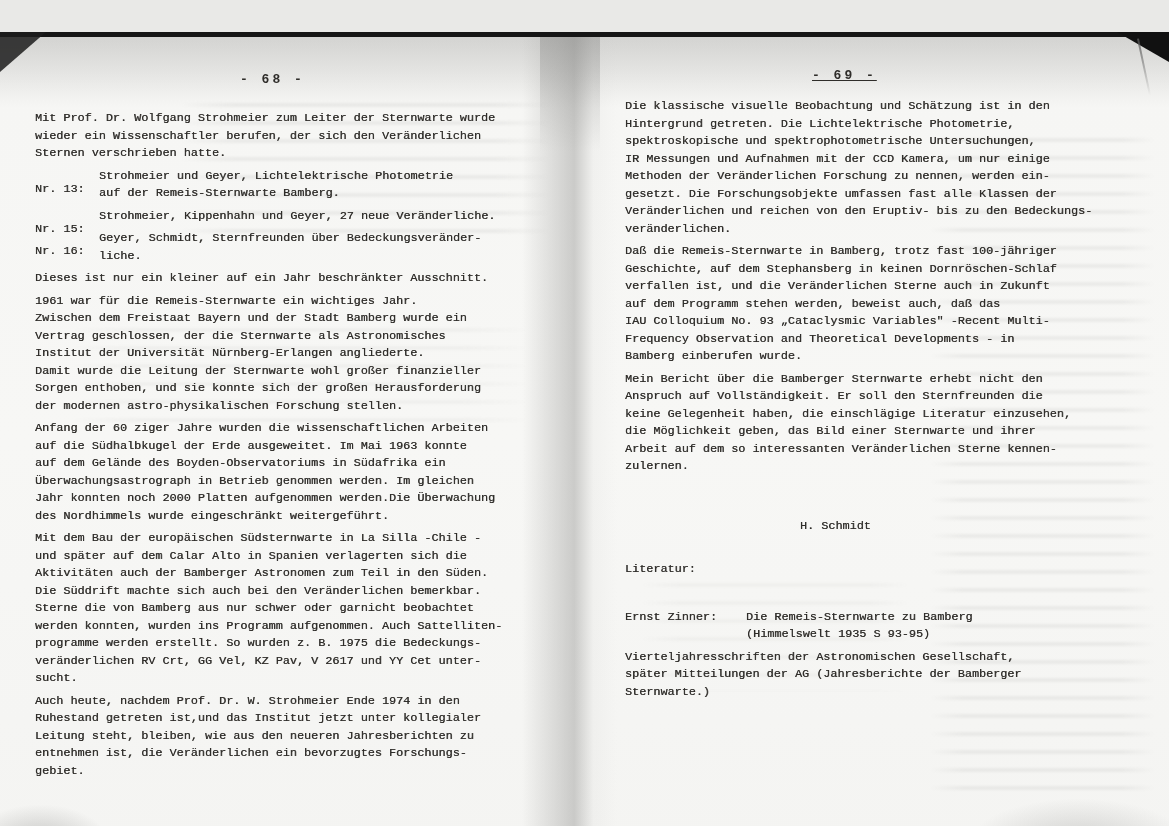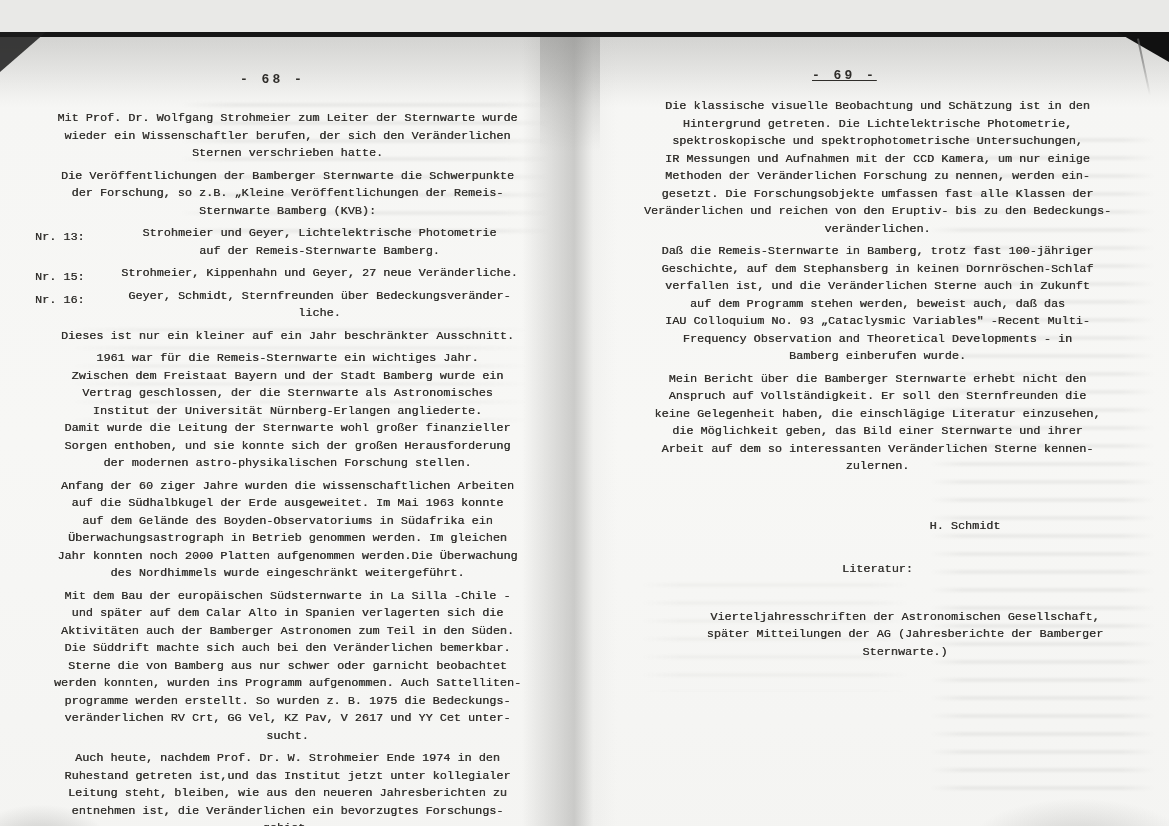--- a/index.html
+++ b/index.html
@@ -43,26 +43,26 @@
     -webkit-mask-image:linear-gradient(90deg,transparent,black 15%,black 85%,transparent);
             mask-image:linear-gradient(90deg,transparent,black 15%,black 85%,transparent);}
   
   .page{position:absolute;top:0;height:826px;color:#2f2d2a;}
   .page-left{left:0;width:560px;}
   .page-right{left:600px;width:569px;}
   .pagenum{position:absolute;font-size:13px;font-weight:bold;letter-spacing:3px;white-space:pre;}
   .page-left .pagenum{left:240px;top:40px;}
   .page-right .pagenum{left:212px;top:36px;text-decoration:underline;}
   .content{position:absolute;font-size:11.8px;line-height:17.5px;
-    text-shadow:.35px 0 0 rgba(47,45,42,.75);text-align:center;}
+    text-shadow:.35px 0 0 rgba(47,45,42,.75);}
   .page-left .content{left:35px;top:78px;width:505px;}
   .page-right .content{left:25px;top:66px;width:505px;}
   .content p{margin:0 0 5px 0;white-space:pre-line;}
   .row{position:relative;margin:0 0 5px 0;padding-left:64px;}
-  .row .lbl{position:absolute;left:0;top:4px;white-space:pre;}
+  .row .lbl{position:absolute;left:0;top:13px;white-space:pre;}
   .row .txt{white-space:pre-line;display:block;}
   .signature{margin:42px 0 0 175px;white-space:pre;}
   .lit-heading{margin:26px 0 0 0;white-space:pre;}
   .refs{margin-top:30px;}
   .ref{position:relative;margin:0;padding-left:121px;}
   .ref .lbl{position:absolute;left:0;top:0;white-space:pre;}
   .ref .txt{white-space:pre-line;display:block;}
   .lit-note{margin:5px 0 0 0;white-space:pre-line;width:560px;}
 </style>
 </head>
@@ -81,23 +81,20 @@
   <div class="bleed" style="left:70px;top:285px;width:460px;height:115px;opacity:.3;"></div>
   <div class="bleed" style="left:930px;top:95px;width:225px;height:665px;"></div>
   <div class="bleed" style="left:640px;top:540px;width:270px;height:120px;opacity:.28;"></div>
 
   <div class="page page-left">
     <div class="pagenum">- 68 -</div>
     <div class="content">
         <p>Mit Prof. Dr. Wolfgang Strohmeier zum Leiter der Sternwarte wurde
 wieder ein Wissenschaftler berufen, der sich den Veränderlichen
 Sternen verschrieben hatte.</p>
-        <p>Die Veröffentlichungen der Bamberger Sternwarte die Schwerpunkte
-der Forschung, so z.B. „Kleine Veröffentlichungen der Remeis-
-Sternwarte Bamberg (KVB):</p>
         <div class="row">
           <span class="lbl">Nr. 13:</span>
           <span class="txt">Strohmeier und Geyer, Lichtelektrische Photometrie
 auf der Remeis-Sternwarte Bamberg.</span>
         </div>
         <div class="row">
           <span class="lbl">Nr. 15:</span>
           <span class="txt">Strohmeier, Kippenhahn und Geyer, 27 neue Veränderliche.</span>
         </div>
         <div class="row">
@@ -158,20 +155,25 @@
           <p>Mein Bericht über die Bamberger Sternwarte erhebt nicht den
 Anspruch auf Vollständigkeit. Er soll den Sternfreunden die
 keine Gelegenheit haben, die einschlägige Literatur einzusehen,
 die Möglichkeit geben, das Bild einer Sternwarte und ihrer
 Arbeit auf dem so interessanten Veränderlichen Sterne kennen-
 zulernen.</p>
         </div>
       <div class="signature">H. Schmidt</div>
       <div class="lit-heading">Literatur:</div>
       <div class="refs">
+          <div class="ref">
+            <span class="lbl">Ernst Zinner:</span>
+            <span class="txt">Die Remeis-Sternwarte zu Bamberg
+(Himmelswelt 1935 S 93-95)</span>
+          </div>
         </div>
       <div class="lit-note">Vierteljahresschriften der Astronomischen Gesellschaft,
 später Mitteilungen der AG (Jahresberichte der Bamberger
 Sternwarte.)</div>
     </div>
   </div>
 
   <div class="top-strip"></div>
   <div class="corner-left"></div>
   <div class="corner-right"></div>

